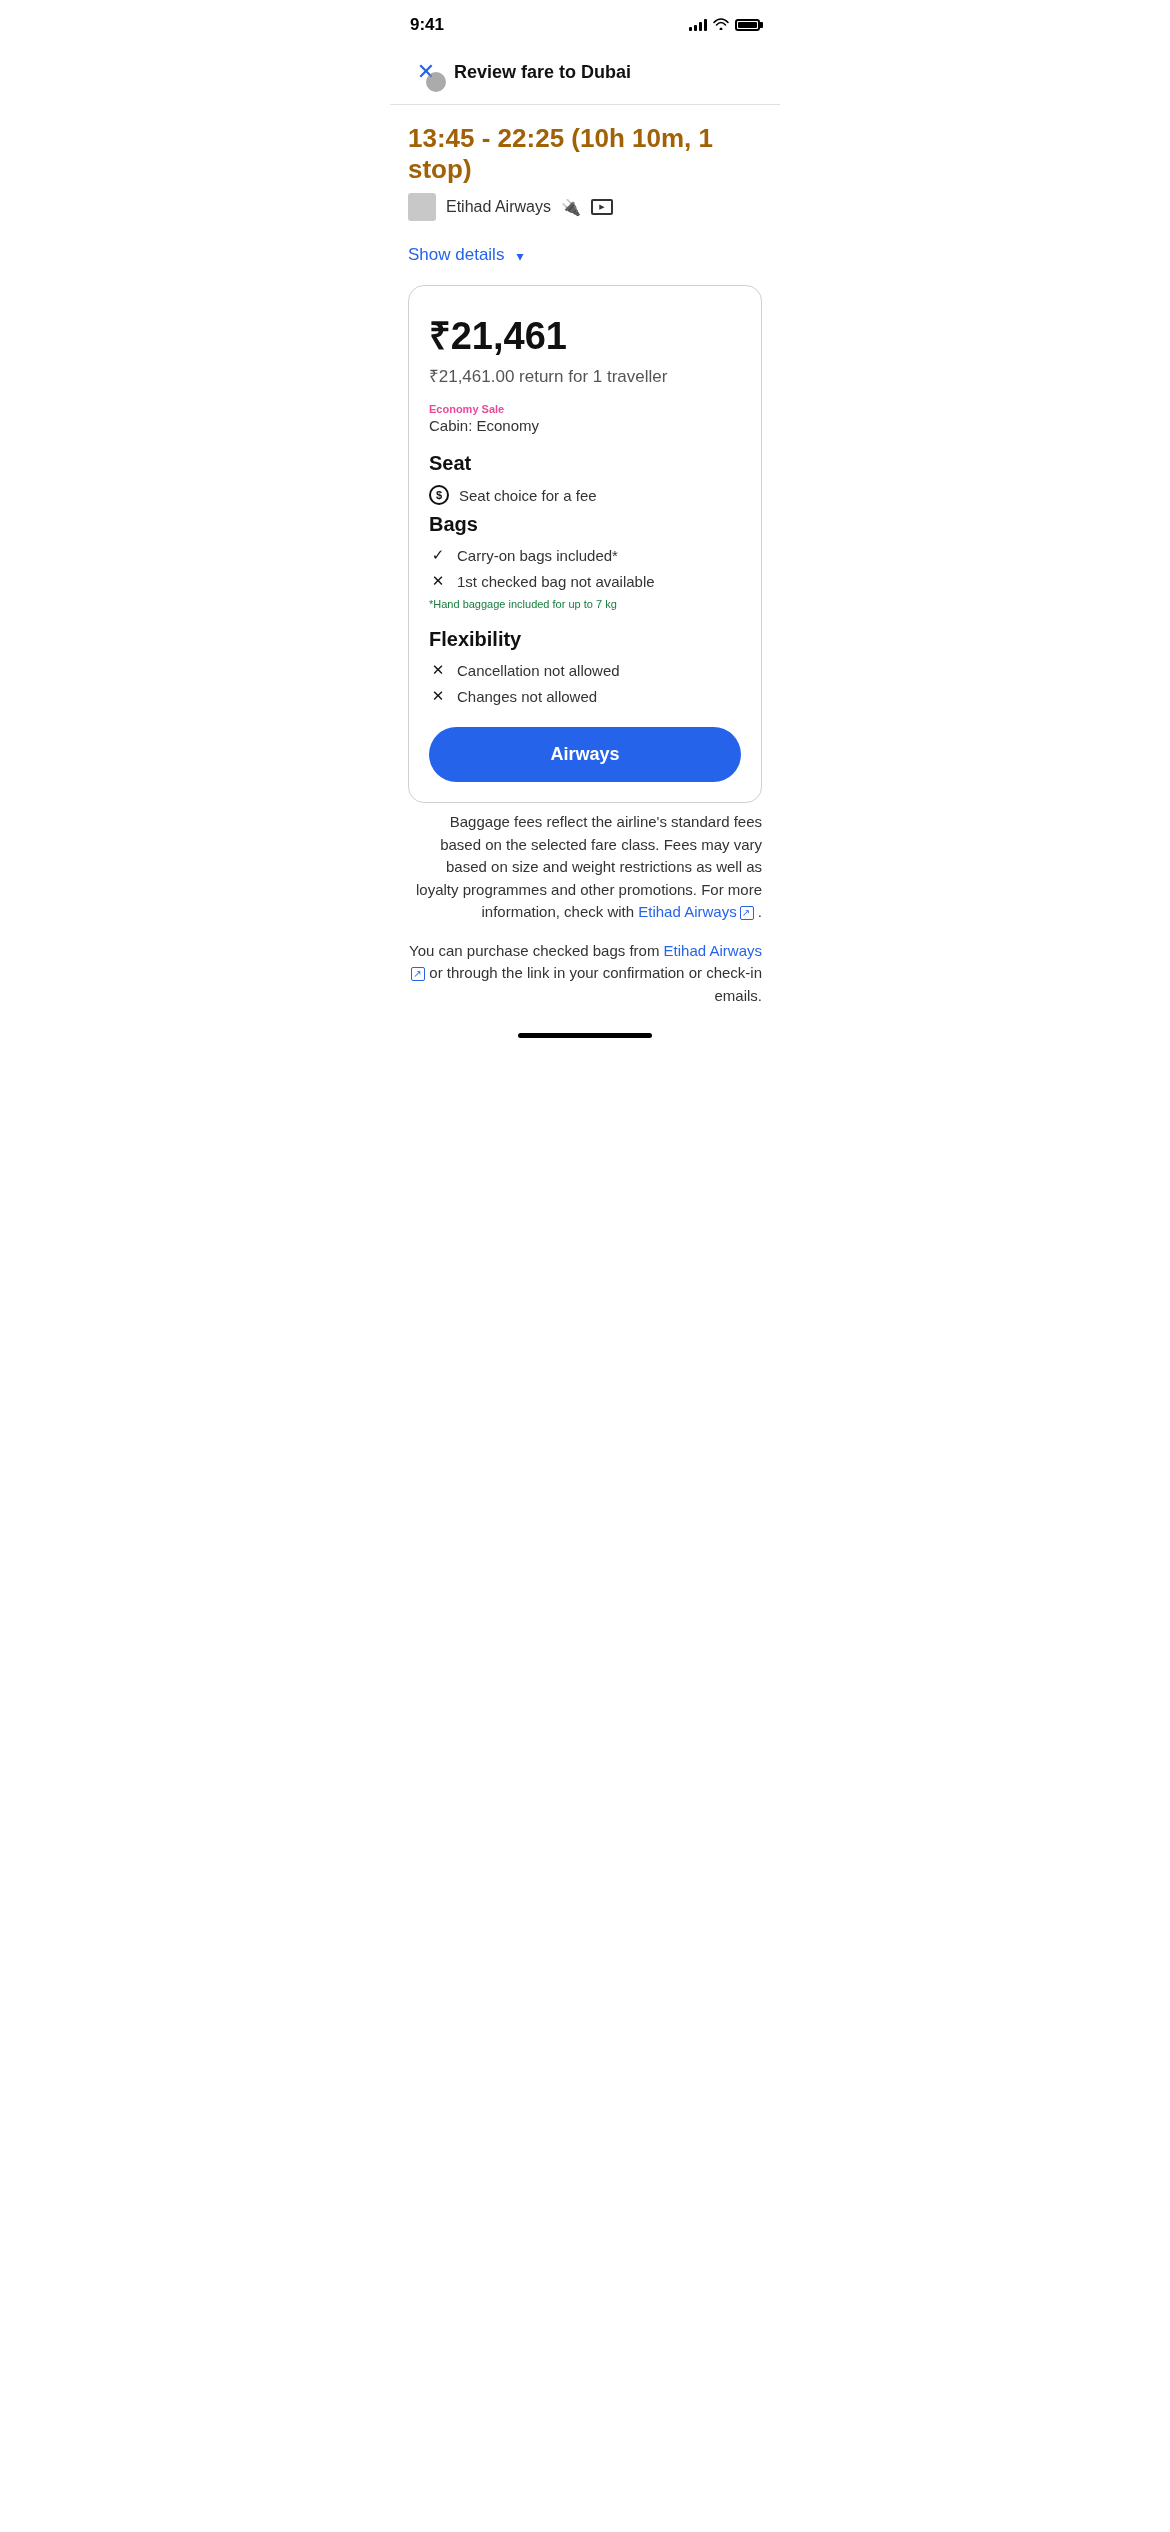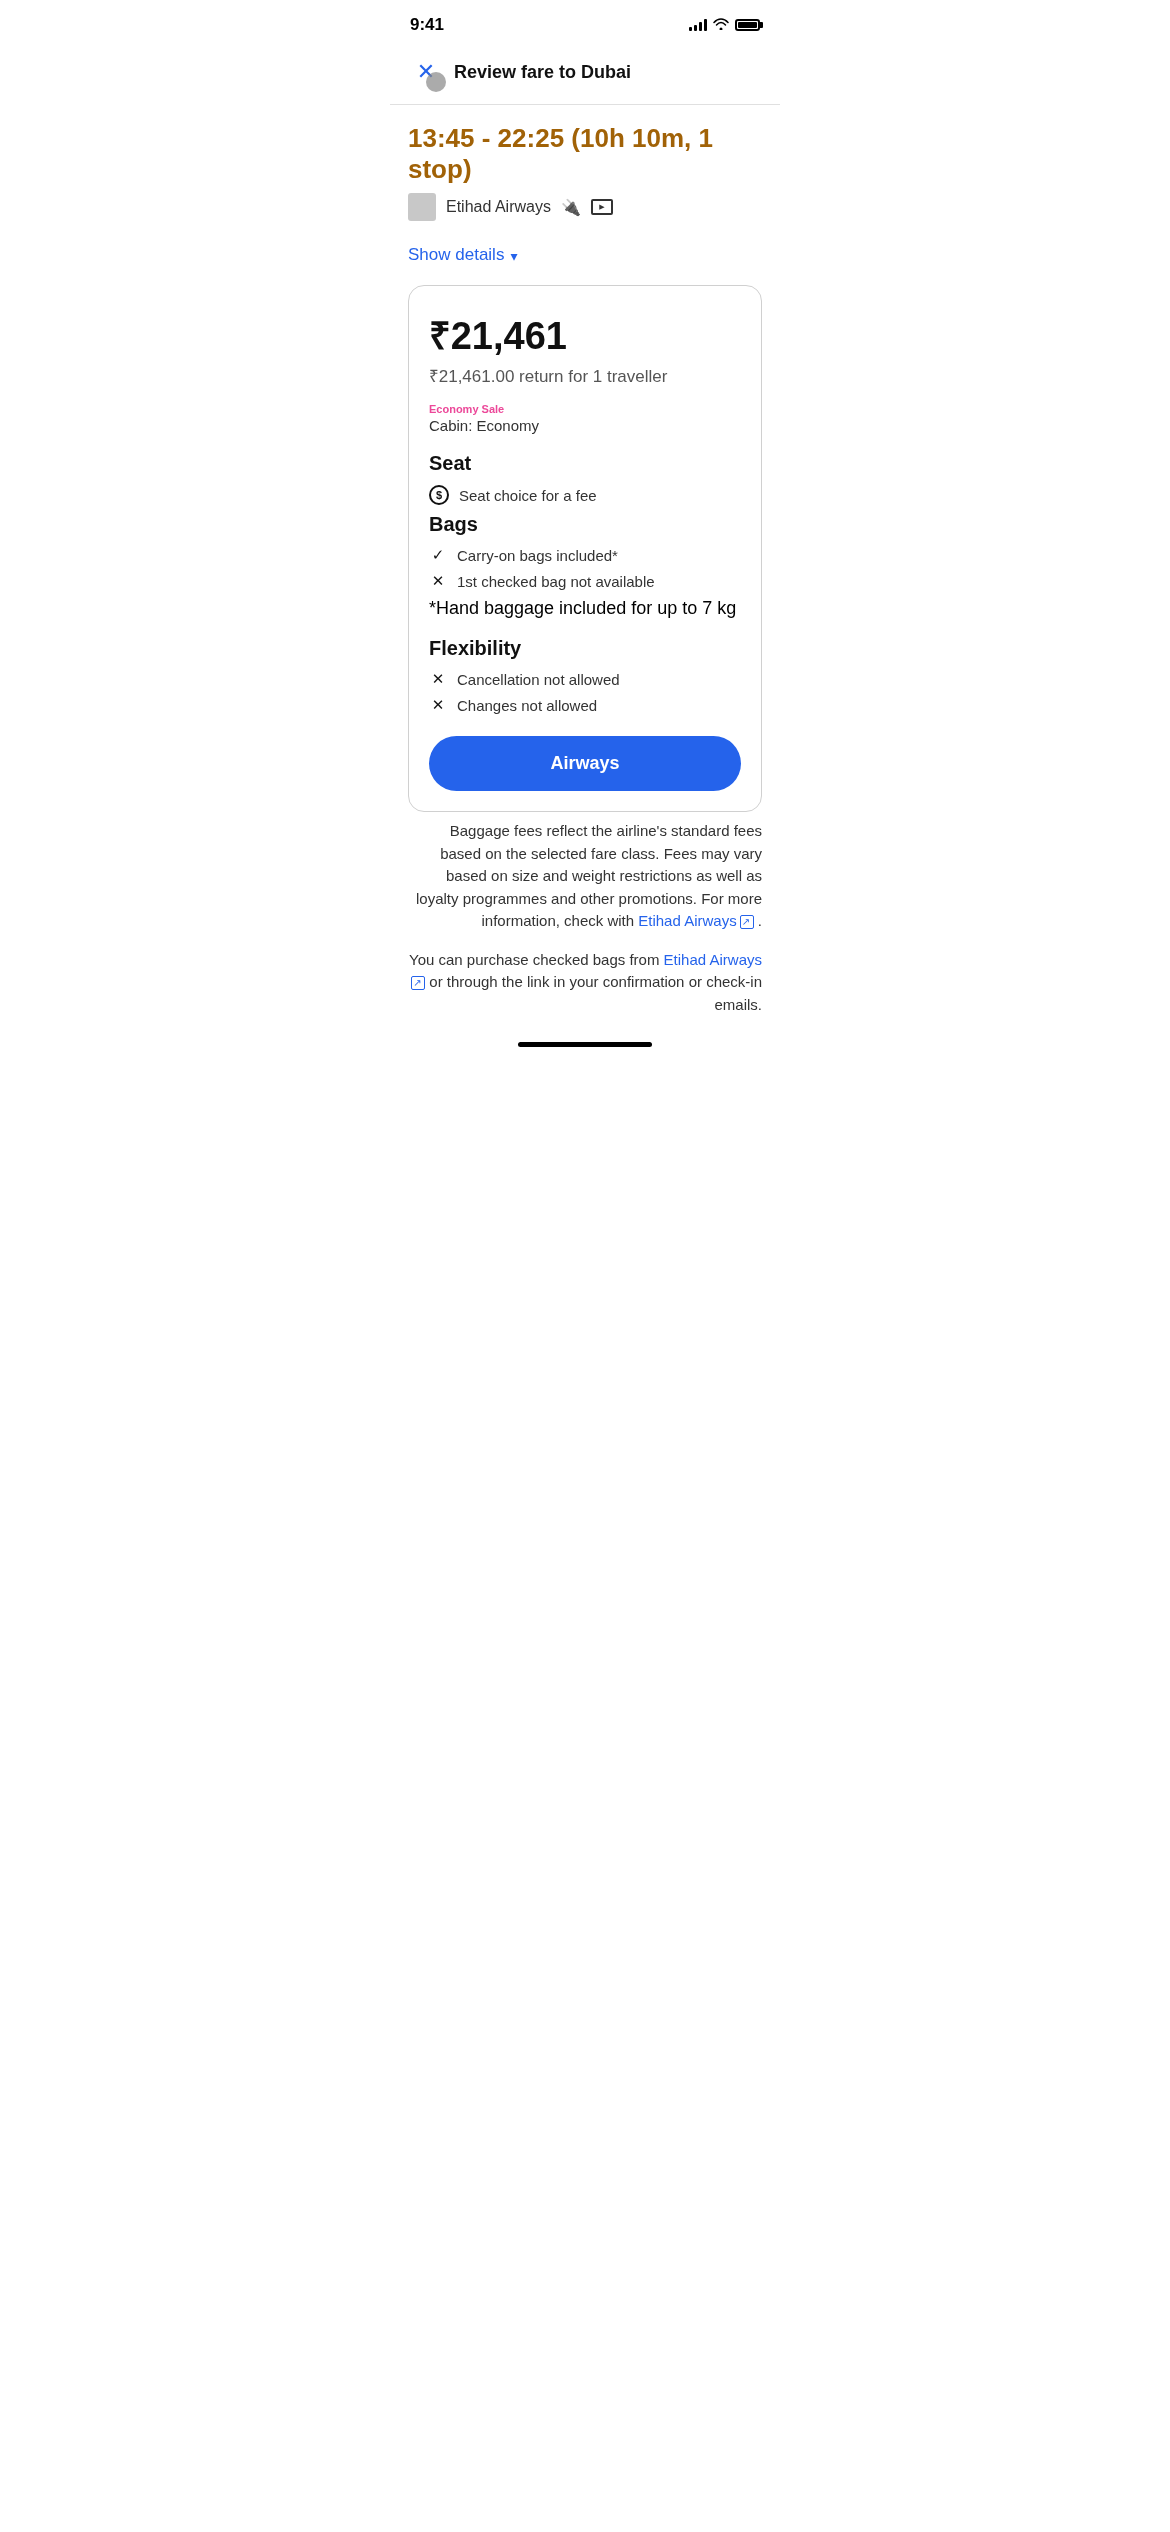--- a/index.html
+++ b/index.html
@@ -180,21 +180,21 @@
     .screen-icon::after {
       content: '▶';
       font-size: 7px;
       color: #333;
     }
 
     
     .show-details {
       display: flex;
       align-items: center;
-      gap: 6px;
+      gap: 12px;
       padding: 4px 18px 20px 18px;
       cursor: pointer;
     }
 
     .show-details-text {
       color: #2563eb;
       font-size: 17px;
       font-weight: 500;
     }
 
@@ -280,22 +280,22 @@
       color: #111;
       flex-shrink: 0;
     }
 
     .feature-text {
       font-size: 15px;
       color: #333;
     }
 
     .footnote {
-      font-size: 18px;
-      color: #000000;
+      font-size: 11px;
+      color: #15803d;
       margin-top: 4px;
       margin-bottom: 18px;
     }
 
     .bags-section {
       margin-bottom: 18px;
     }
 
     .flexibility-section {
       margin-bottom: 22px;

